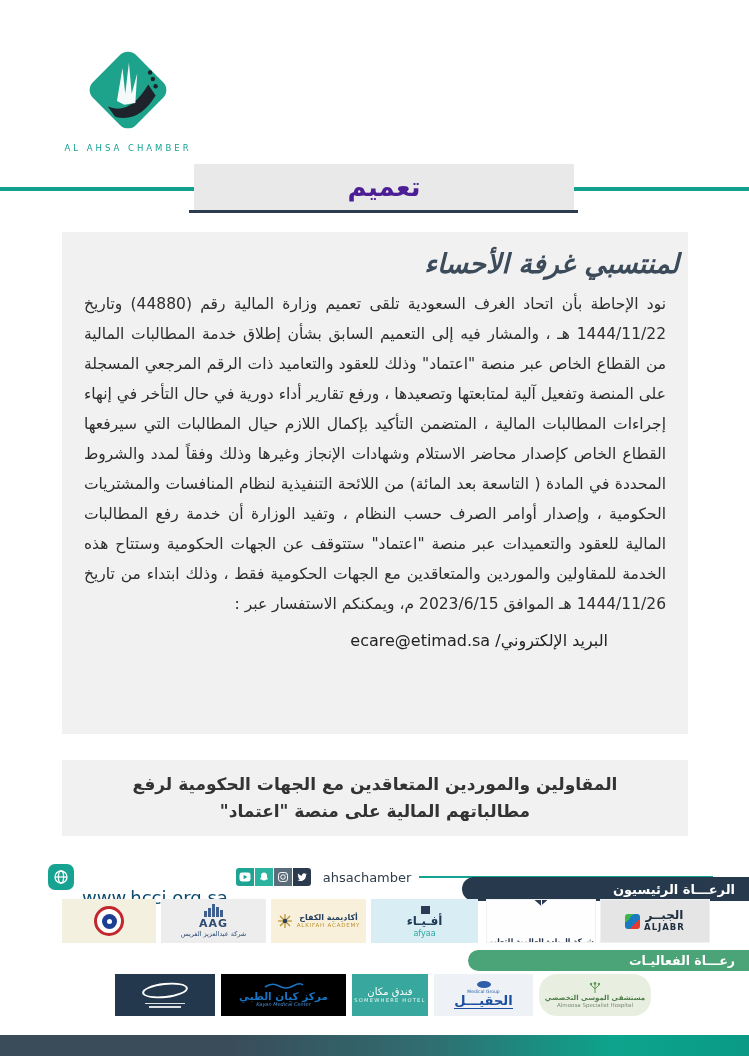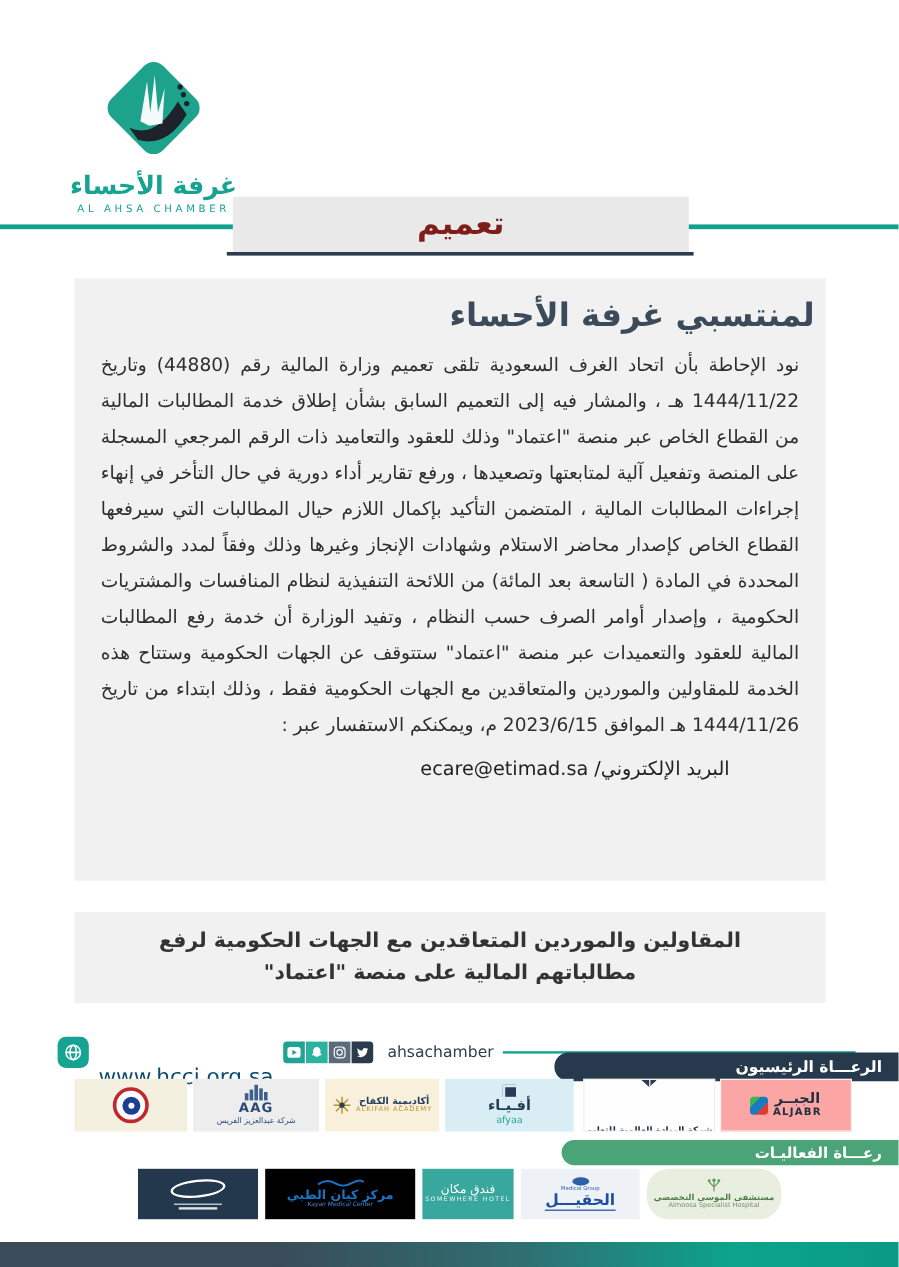--- a/index.html
+++ b/index.html
@@ -8,27 +8,27 @@
 
   
   .logo-block { position:absolute; left:52px; top:44px; width:152px; text-align:center; }
   .logo-ar { font-size:21px; font-weight:bold; color:#16a392; margin-top:3px; }
   .logo-en { font-size:8.5px; letter-spacing:3px; color:#16a392; margin-top:3px; }
 
   
   .banner-line { position:absolute; left:0; top:187px; width:749px; height:4px; background:#12a18e; }
   .banner-box  { position:absolute; left:194px; top:164px; width:380px; height:46px; background:#e9e9e9;
                  display:flex; align-items:center; justify-content:center; z-index:2; }
-  .banner-box span { color:#7f1d1d; font-size:26px; font-weight:bold; }
+  .banner-box span { color:#4c1d95; font-size:26px; font-weight:bold; }
   .banner-underline { position:absolute; left:189px; top:210px; width:389px; height:3px; background:#2c3c4f; z-index:3; }
 
   
   .notice-card { position:absolute; left:62px; top:232px; width:626px; height:502px; background:#f1f1f1;
                  direction:rtl; overflow:hidden; }
-  .notice-title { padding:16px 9px 0; font-size:27px; font-weight:bold; color:#3b4b5a; text-align:right; }
+  .notice-title { padding:16px 9px 0; font-size:27px; font-weight:bold; color:#3b4b5a; text-align:right;font-style:italic; }
   .notice-body  { margin:10px 22px 0; font-size:15.5px; color:#2e2e2e; line-height:30px; text-align:justify; }
   .notice-email { margin:12px 80px 0 0; font-size:16px; color:#222; text-align:right; }
   .notice-email .ltr { direction:ltr; unicode-bidi:embed; }
 
   
   .highlight-card { position:absolute; left:62px; top:760px; width:626px; height:76px; background:#f1f1f1;
                     display:flex; align-items:center; justify-content:center; direction:rtl; }
   .highlight-card p { font-size:17px; font-weight:bold; color:#333; line-height:27px; text-align:center;
                       max-width:600px; padding:0 14px; }
 
@@ -51,21 +51,21 @@
   .sp-head.main { left:462px; top:877px; width:287px; font-size:13px; background:#273a4d; border-radius:12px 0 0 12px; }
   .sp-head.events { left:468px; top:950px; width:281px; height:21px; font-size:12.5px; background:#4ba478; border-radius:11px 0 0 11px; }
 
   
   .tile { position:absolute; display:flex; align-items:center; justify-content:center; overflow:hidden; }
   .row-main .tile { top:899px; height:44px; }
   .row-events .tile { top:974px; height:42px; }
   .tcol { display:flex; flex-direction:column; align-items:center; line-height:1.15; }
   .trow { display:flex; align-items:center; gap:4px; }
 
-  .tile.aljabr { left:600px; width:110px; background:#fca5a5; border:1px solid #f0f0f0; }
+  .tile.aljabr { left:600px; width:110px; background:#e5e5e5; border:1px solid #f0f0f0; }
   .aljabr-mark { width:15px; height:15px; border-radius:3px; background:linear-gradient(135deg,#3db54a 0 30%,#1b79c0 30% 65%,#e23a2e 65%); }
   .aljabr-ar { font-size:12px; font-weight:bold; color:#203040; }
   .aljabr-en { font-size:8.5px; font-weight:bold; letter-spacing:1px; color:#203040; }
 
   .tile.reyada { left:486px; width:110px; background:#fefefe; border:1px solid #f0f0f0; }
   .shield { width:13px; height:15px; background:#2b3b55; clip-path:polygon(0 0,100% 0,100% 62%,50% 100%,0 62%);
             position:relative; margin-bottom:2px; }
   .shield::after { content:""; position:absolute; left:48%; top:0; width:1.5px; height:100%; background:#fff; }
   .shield::before { content:""; position:absolute; top:45%; left:0; height:1.5px; width:100%; background:#fff; }
   .reyada-ar { font-size:7.5px; font-weight:bold; color:#22304a;margin-top:30px; }
@@ -128,21 +128,20 @@
     <svg width="92" height="92" viewBox="0 0 100 100">
       <rect x="17" y="17" width="66" height="66" rx="12" fill="#1da28b" transform="rotate(45 50 50)"></rect>
       <path d="M28 68 Q52 78 72 44 L80 56 Q62 86 36 79 Z" fill="#1d222b"></path>
       <polygon points="38,62 44,26 47,54 51,20 54,54 60,32 58,64 46,66" fill="#ffffff" opacity="0.95"></polygon>
       <g fill="#1d222b">
         <circle cx="77" cy="38" r="2.4"></circle>
           <circle cx="80" cy="46" r="2.4"></circle>
           <circle cx="74" cy="31" r="2.4"></circle>
       </g>
     </svg>
-    <div class="logo-ar">غرفة الأحساء</div>
     <div class="logo-en">AL AHSA CHAMBER</div>
   </div>
 
   <div class="banner-line"></div>
   <div class="banner-box">
     <span>تعميم</span>
   </div>
   <div class="banner-underline"></div>
 
   <div class="notice-card">

